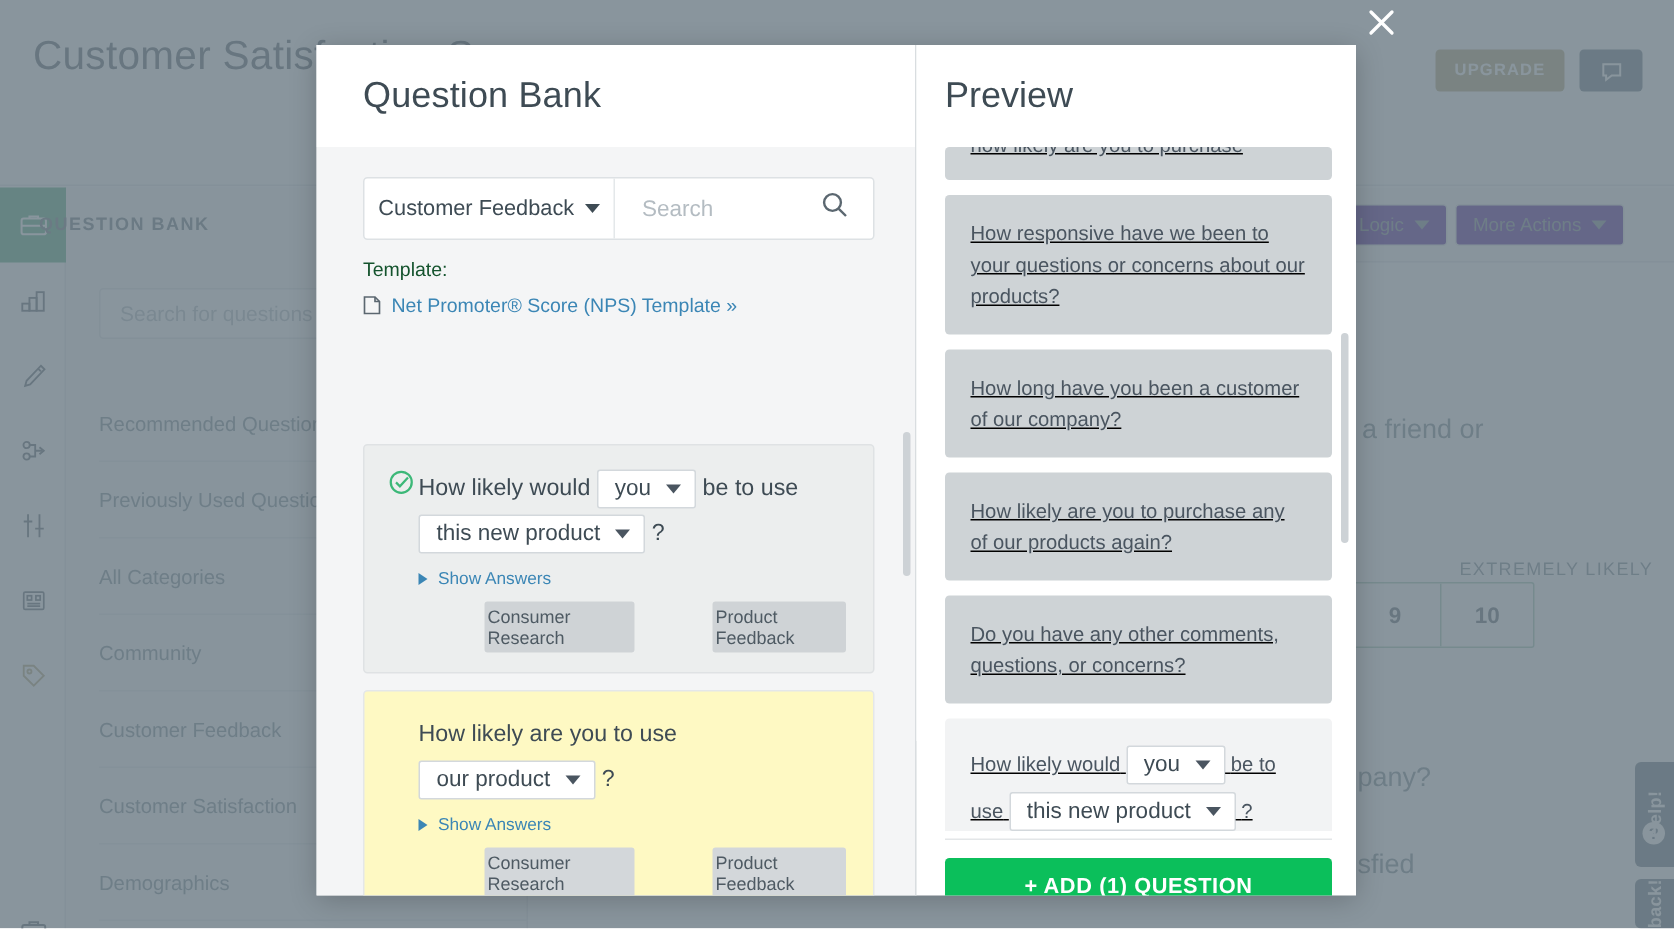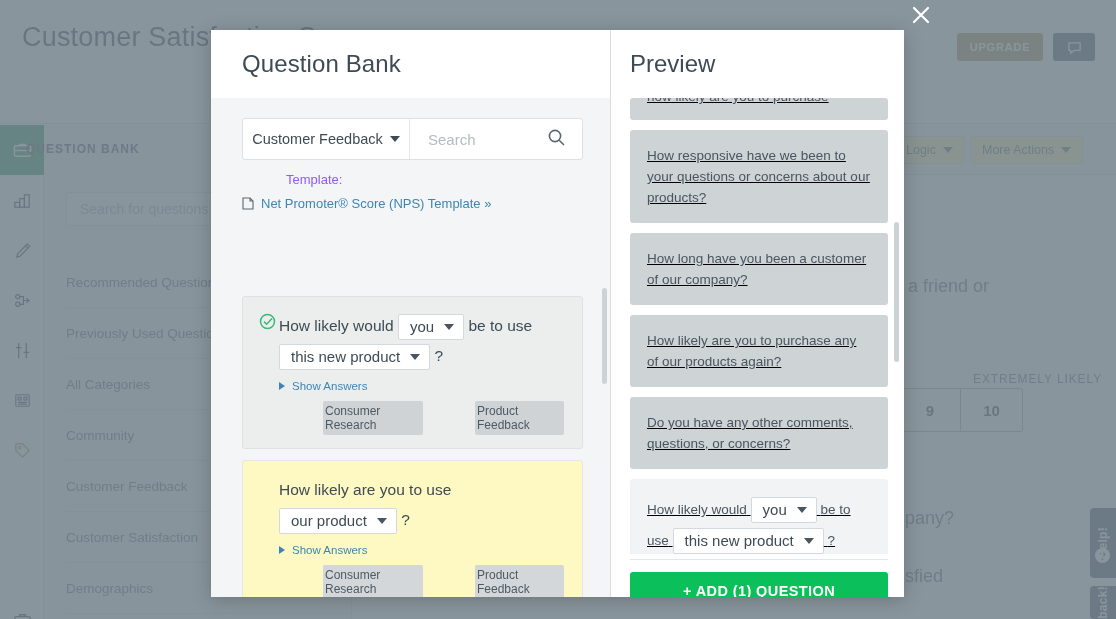--- a/index.html
+++ b/index.html
@@ -35,21 +35,21 @@
   .rail-item svg { width:21px; height:21px; }
 
   .bg-qbank-panel { position:absolute; left:44px; top:125px; width:308px; height:494px; background:#f7f8f9; border-right:1px solid #e3e6e8; }
   .bg-qbank-title { position:absolute; left:26px; top:142px; font-size:12px; font-weight:700; letter-spacing:1px; color:#6b7880; }
   .bg-search-box { position:absolute; left:66px; top:192px; width:268px; height:34px; background:#fff; border:1px solid #dfe3e6; border-radius:3px; }
   .bg-search-ph { position:absolute; left:80px; top:201px; font-size:14px; color:#b6bec4; }
   .bg-cat { position:absolute; left:66px; width:286px; height:51px; border-bottom:1px solid #e6e9eb; font-size:13.5px; color:#7b8a93; display:flex; align-items:center; }
 
   .bg-main { position:absolute; left:352px; top:125px; width:764px; height:494px; background:#ffffff; }
   .bg-toolbar { position:absolute; left:352px; top:125px; width:764px; height:50px; background:#fafbfb; border-bottom:1px solid #e3e6e8; }
-  .bg-tool { position:absolute; top:136px; height:28px; background:#fef9c3; border:1px solid #dfe3e6; border-radius:3px; font-size:12.5px; color:#7b8a93; display:flex; align-items:center; justify-content:center; gap:7px; padding:0 11px; }
+  .bg-tool { position:absolute; top:136px; height:28px; background:#4c1d95; border:1px solid #dfe3e6; border-radius:3px; font-size:12.5px; color:#7b8a93; display:flex; align-items:center; justify-content:center; gap:7px; padding:0 11px; }
   .tool-logic { left:894px; }
   .tool-more { left:970px; }
 
   .bg-q-text { position:absolute; font-size:18px; color:#7b8a93; }
   .bg-nps-label { position:absolute; left:973px; top:372px; font-size:12px; letter-spacing:.9px; color:#7b8a93; }
   .bg-nps-scale { position:absolute; left:838px; top:388px; height:44px; display:flex; border:1px solid #9fc7b2; border-radius:2px; overflow:hidden; }
   .bg-nps-cell { width:61px; height:42px; border-right:1px solid #9fc7b2; display:flex; align-items:center; justify-content:center; font-size:15px; font-weight:700; color:#5b6770; }
   .bg-nps-cell:last-child { border-right:none; }
 
   .help-tab { position:absolute; right:0; width:26px; background:#6c7b85; border-radius:4px 0 0 4px; display:flex; align-items:center; justify-content:center; }
@@ -81,21 +81,21 @@
   .qb-searchinput { flex:1; display:flex; align-items:center; justify-content:space-between; padding:0 16px 0 18px; }
   .qb-searchinput input { border:none; outline:none; font-size:15px; color:#4a5560; background:transparent; width:100%; font-family:"Liberation Sans", sans-serif; }
   .qb-searchinput input::placeholder { color:#b4bcc2; }
 
   .qb-filterrow { display:flex; align-items:center; justify-content:space-between; padding:12px 27px 11px 31px; border-bottom:1px solid #e1e4e6; }
   .qb-filter { display:flex; align-items:center; gap:9px; font-size:14.5px; color:#56616b; cursor:pointer; }
   .qb-filter .funnel { width:13px; height:11px; }
   .qb-count { font-size:13.5px; color:#7e8a92; }
 
   .qb-template { padding:12px 31px 0 31px; }
-  .qb-template-lbl { font-size:13px; color:#8b5cf6; margin-bottom:9px;margin-left:44px; }
+  .qb-template-lbl { font-size:13px; color:#14532d; margin-bottom:9px; }
   .qb-template-link { display:flex; align-items:center; gap:7px; font-size:13px; color:#3b86b5; cursor:pointer; }
   .qb-template-link .ticon { width:12px; height:13px; }
 
   .qb-list { position:absolute; left:0; top:252px; width:399px; height:315px; overflow:hidden; padding:14px 27px 0 31px; }
   .q-card { background:#fef9c3; border:1px solid #e4e7e9; border-radius:3px; padding:14px 18px 13px 18px; margin-bottom:11px; position:relative; }
   .q-card.selected { background:#eceeee; border-color:#dfe2e4; }
   .q-check { position:absolute; left:16px; top:16px; width:17px; height:17px; }
   .q-text { font-size:15.5px; color:#3e4b54; line-height:30px; }
   .q-card.selected .q-text { padding-left:18px; }
   .q-card.selected .q-line2 { padding-left:0; }

